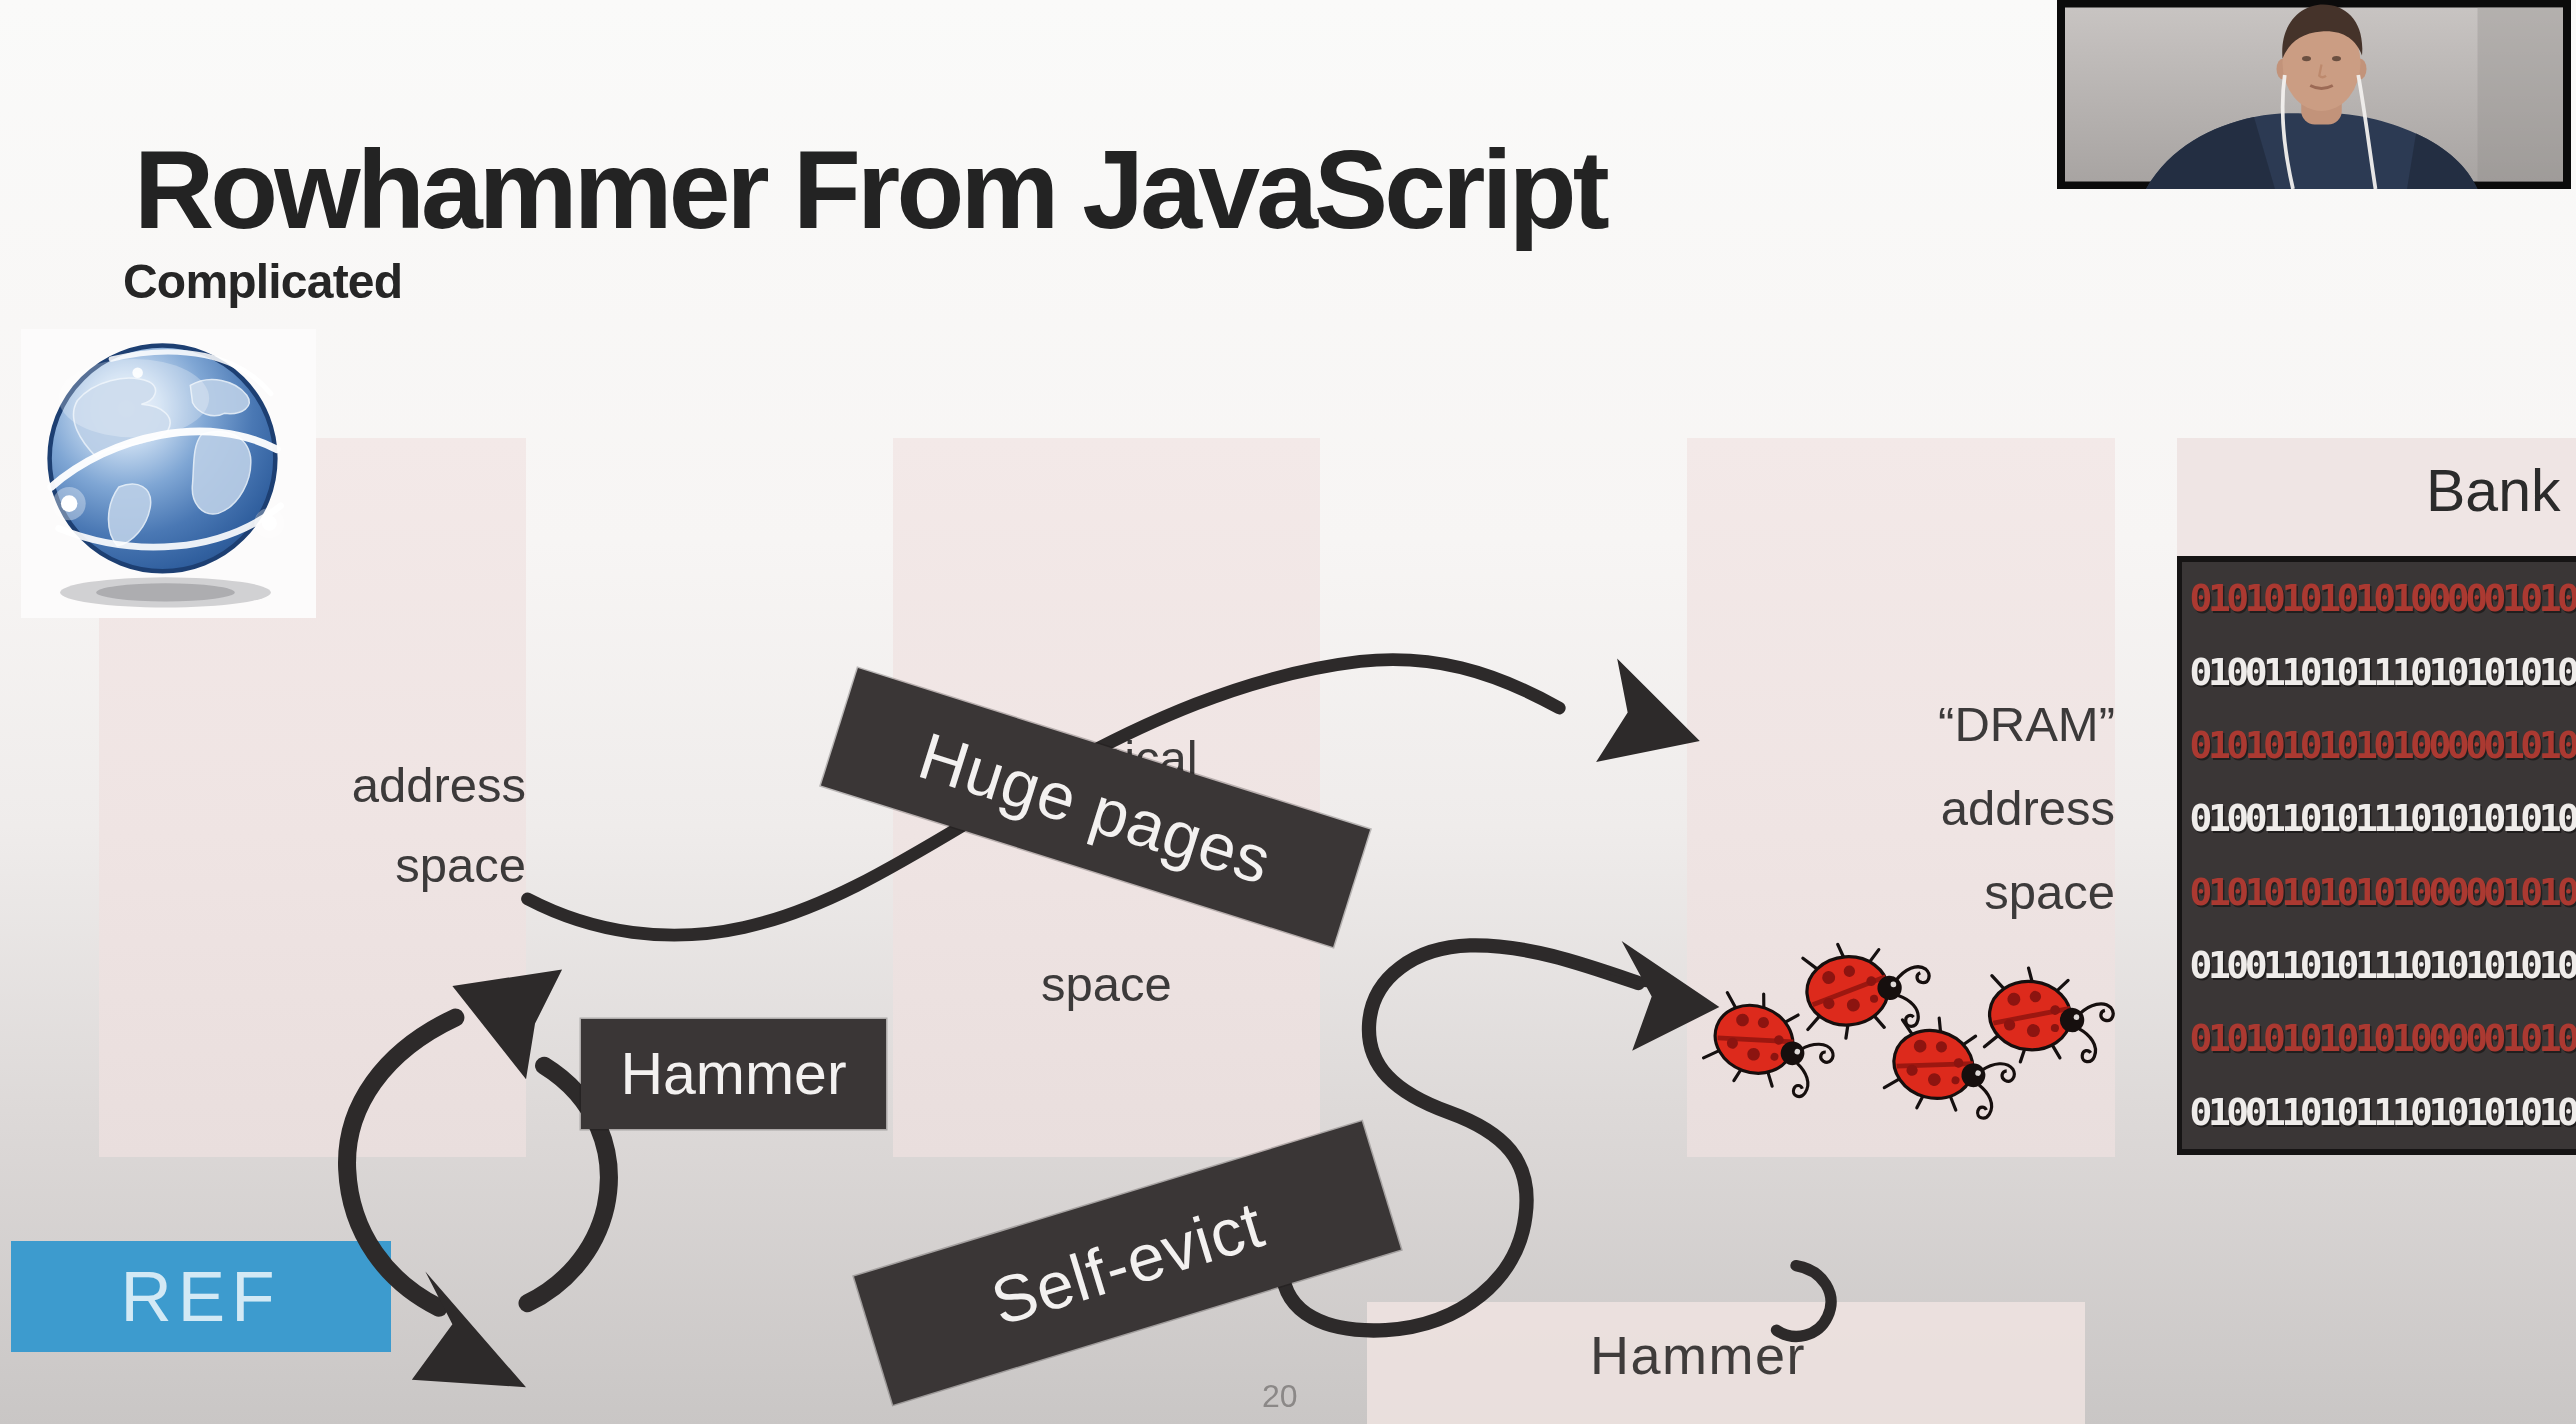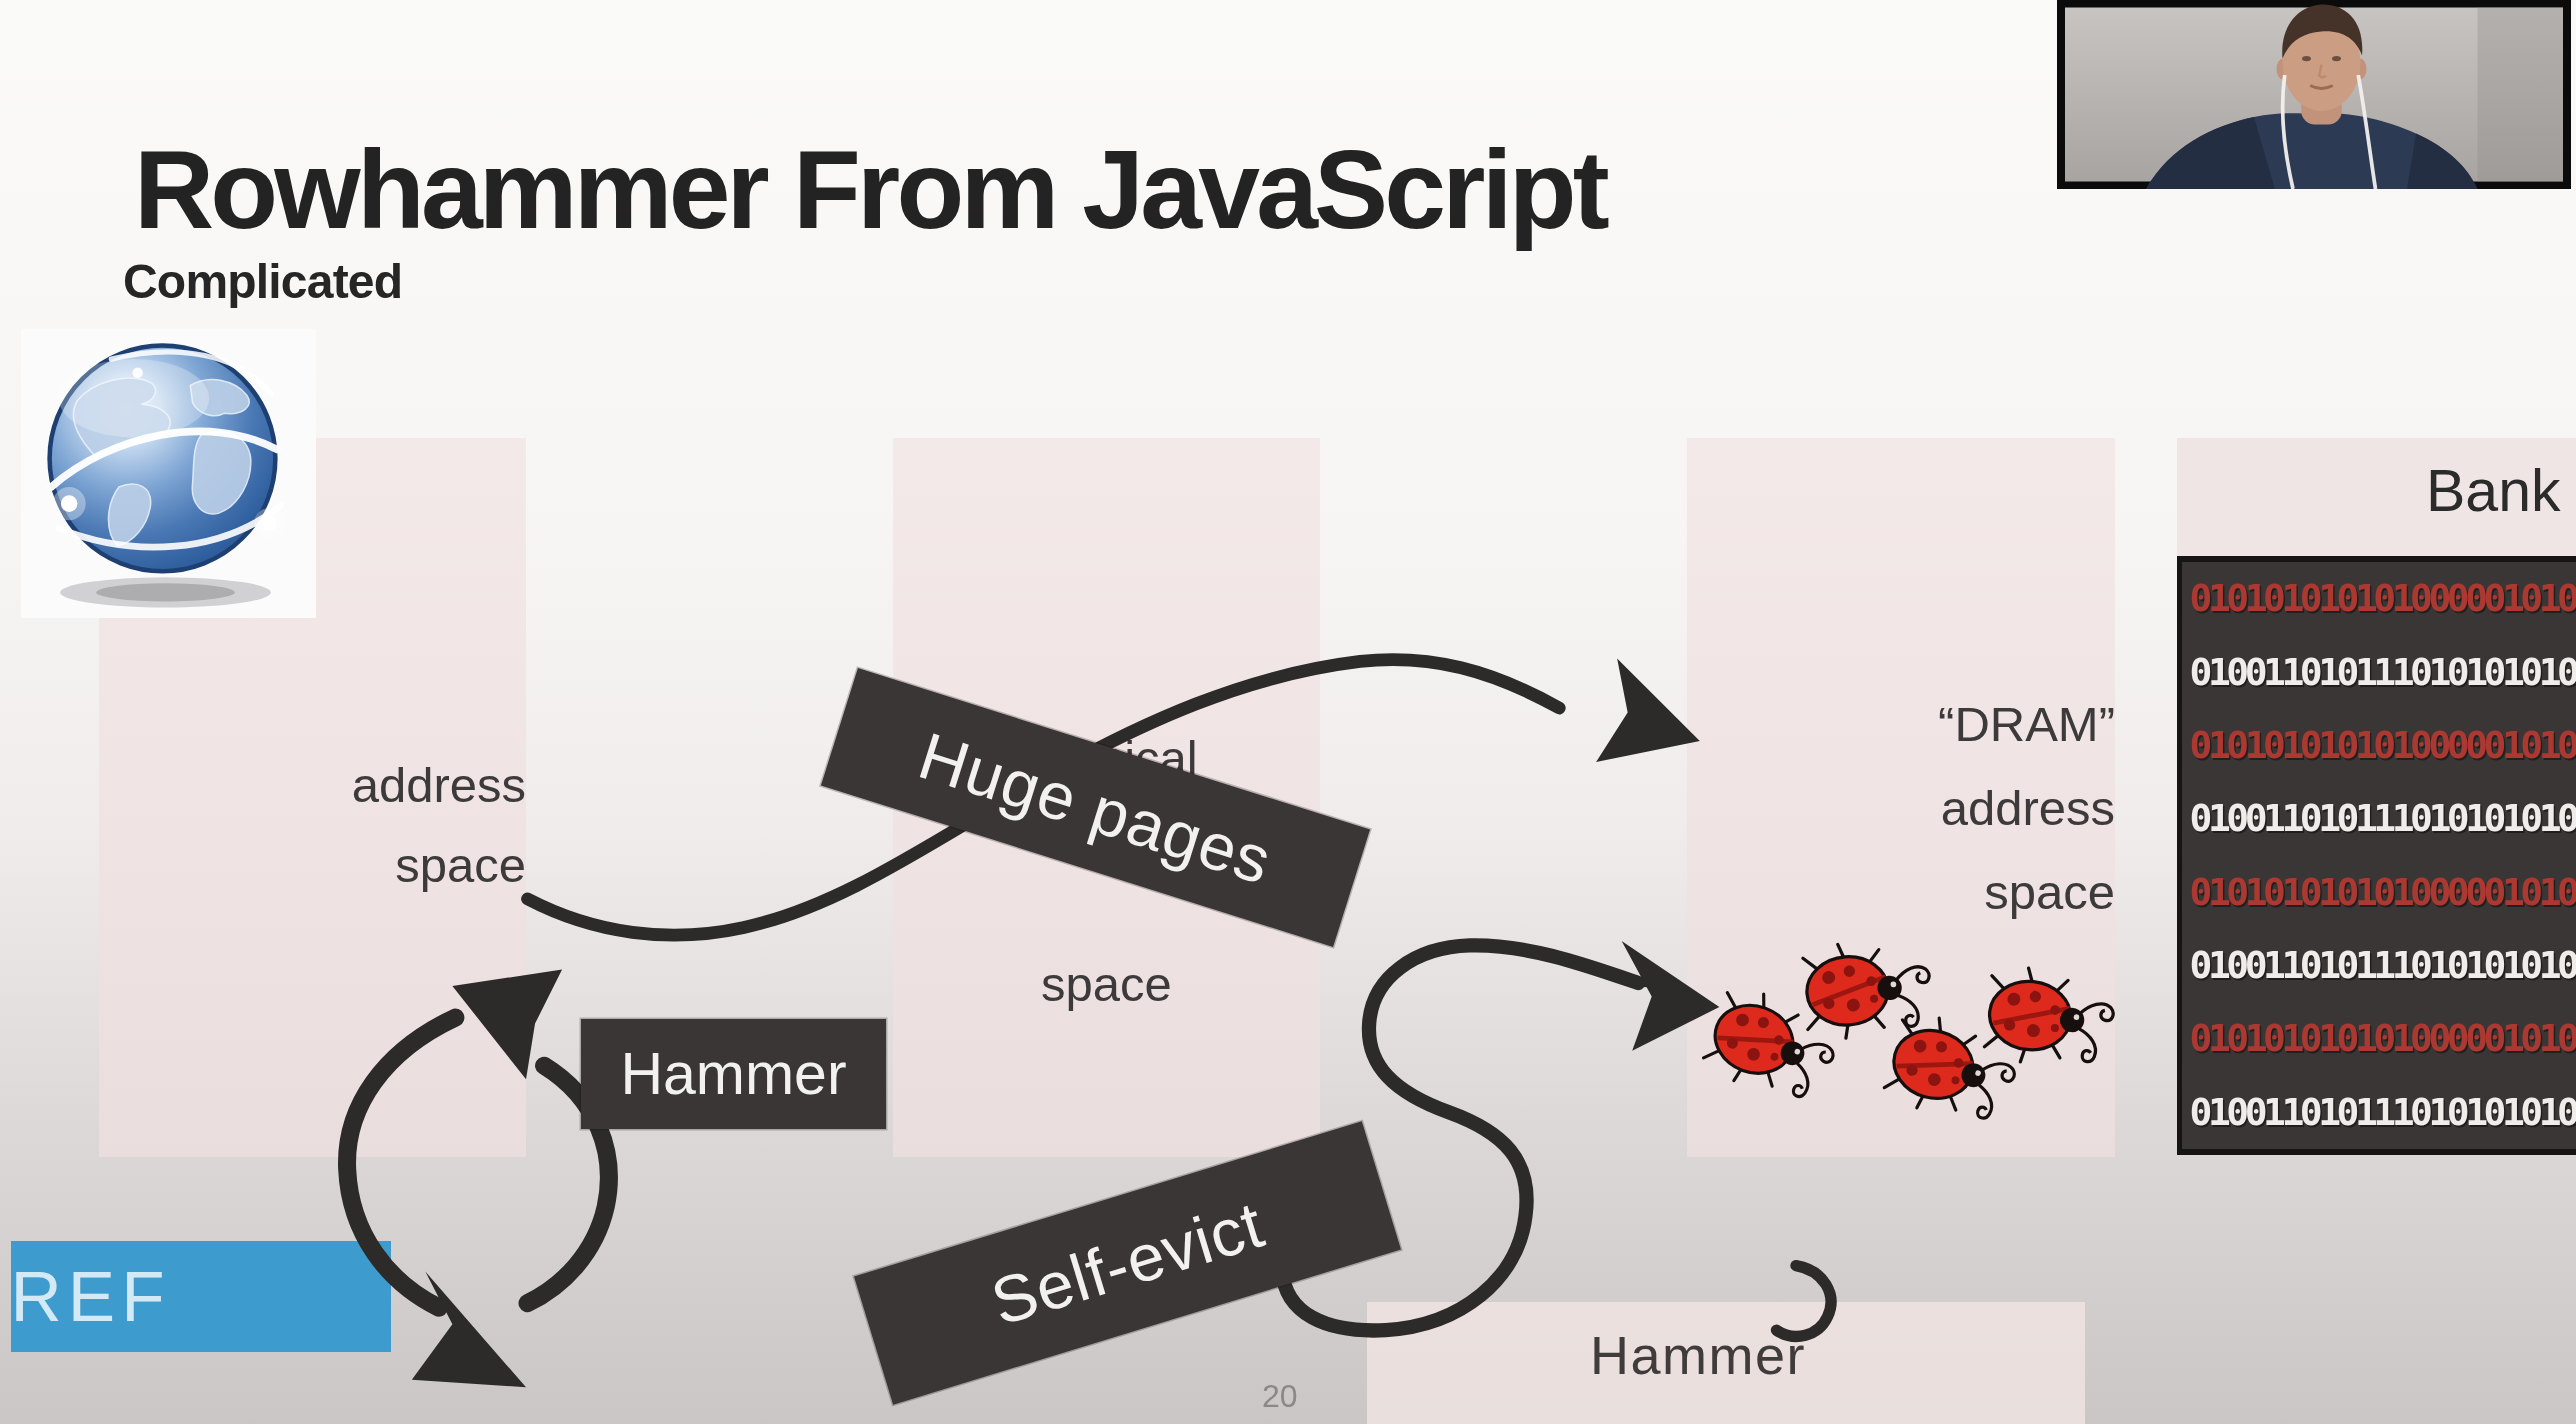--- a/index.html
+++ b/index.html
@@ -39,21 +39,21 @@
   .tone-red{color:#b23a31; opacity:.95;}
   .tone-white{color:#efecea;}
   
   .sticker{background:#3a3636; color:#f3f1f0; display:flex; align-items:center; justify-content:center;
            z-index:6; box-shadow:0 0 0 1.5px rgba(20,16,16,.25);}
   .huge-pages{left:827px; top:746px; width:537px; height:123px; transform:rotate(17.5deg); font-size:66px; letter-spacing:0.8px;}
   .hammer{left:581px; top:1019px; width:305px; height:110px; font-size:59px;}
   .self-evict{left:862px; top:1196px; width:531px; height:134px; transform:rotate(-17deg); font-size:66px; letter-spacing:0.8px;}
   
   .ref-button{left:10.5px; top:1241px; width:380px; height:111px; background:#3d9bce;
-              color:#d3e9f5; display:flex; align-items:center; justify-content:flex-start;
+              color:#d3e9f5; display:flex; align-items:center; justify-content:center;
               font-size:71px; letter-spacing:6px; z-index:4;}
   
   .caches-block{left:1367px; top:1302px; width:718px; height:122px; background:rgba(242,229,227,.78); z-index:1;}
   .caches-label{left:1590px; top:1324px; font-size:54px; color:#3f3c3b; letter-spacing:1.5px; z-index:2;}
   .page-number{left:1262px; top:1378px; font-size:32px; color:#8b8887; z-index:3;}
   
   .globe-box{left:21px; top:329px; width:295px; height:289px; background:#fcfbfb; z-index:3;}
   .bugs-layer{left:0; top:0; z-index:4; pointer-events:none;}
   .arrows-layer{left:0; top:0; z-index:5; pointer-events:none;}
   .webcam{left:2057px; top:0; width:514px; height:189px; z-index:8; background:#0b0b0b;}

